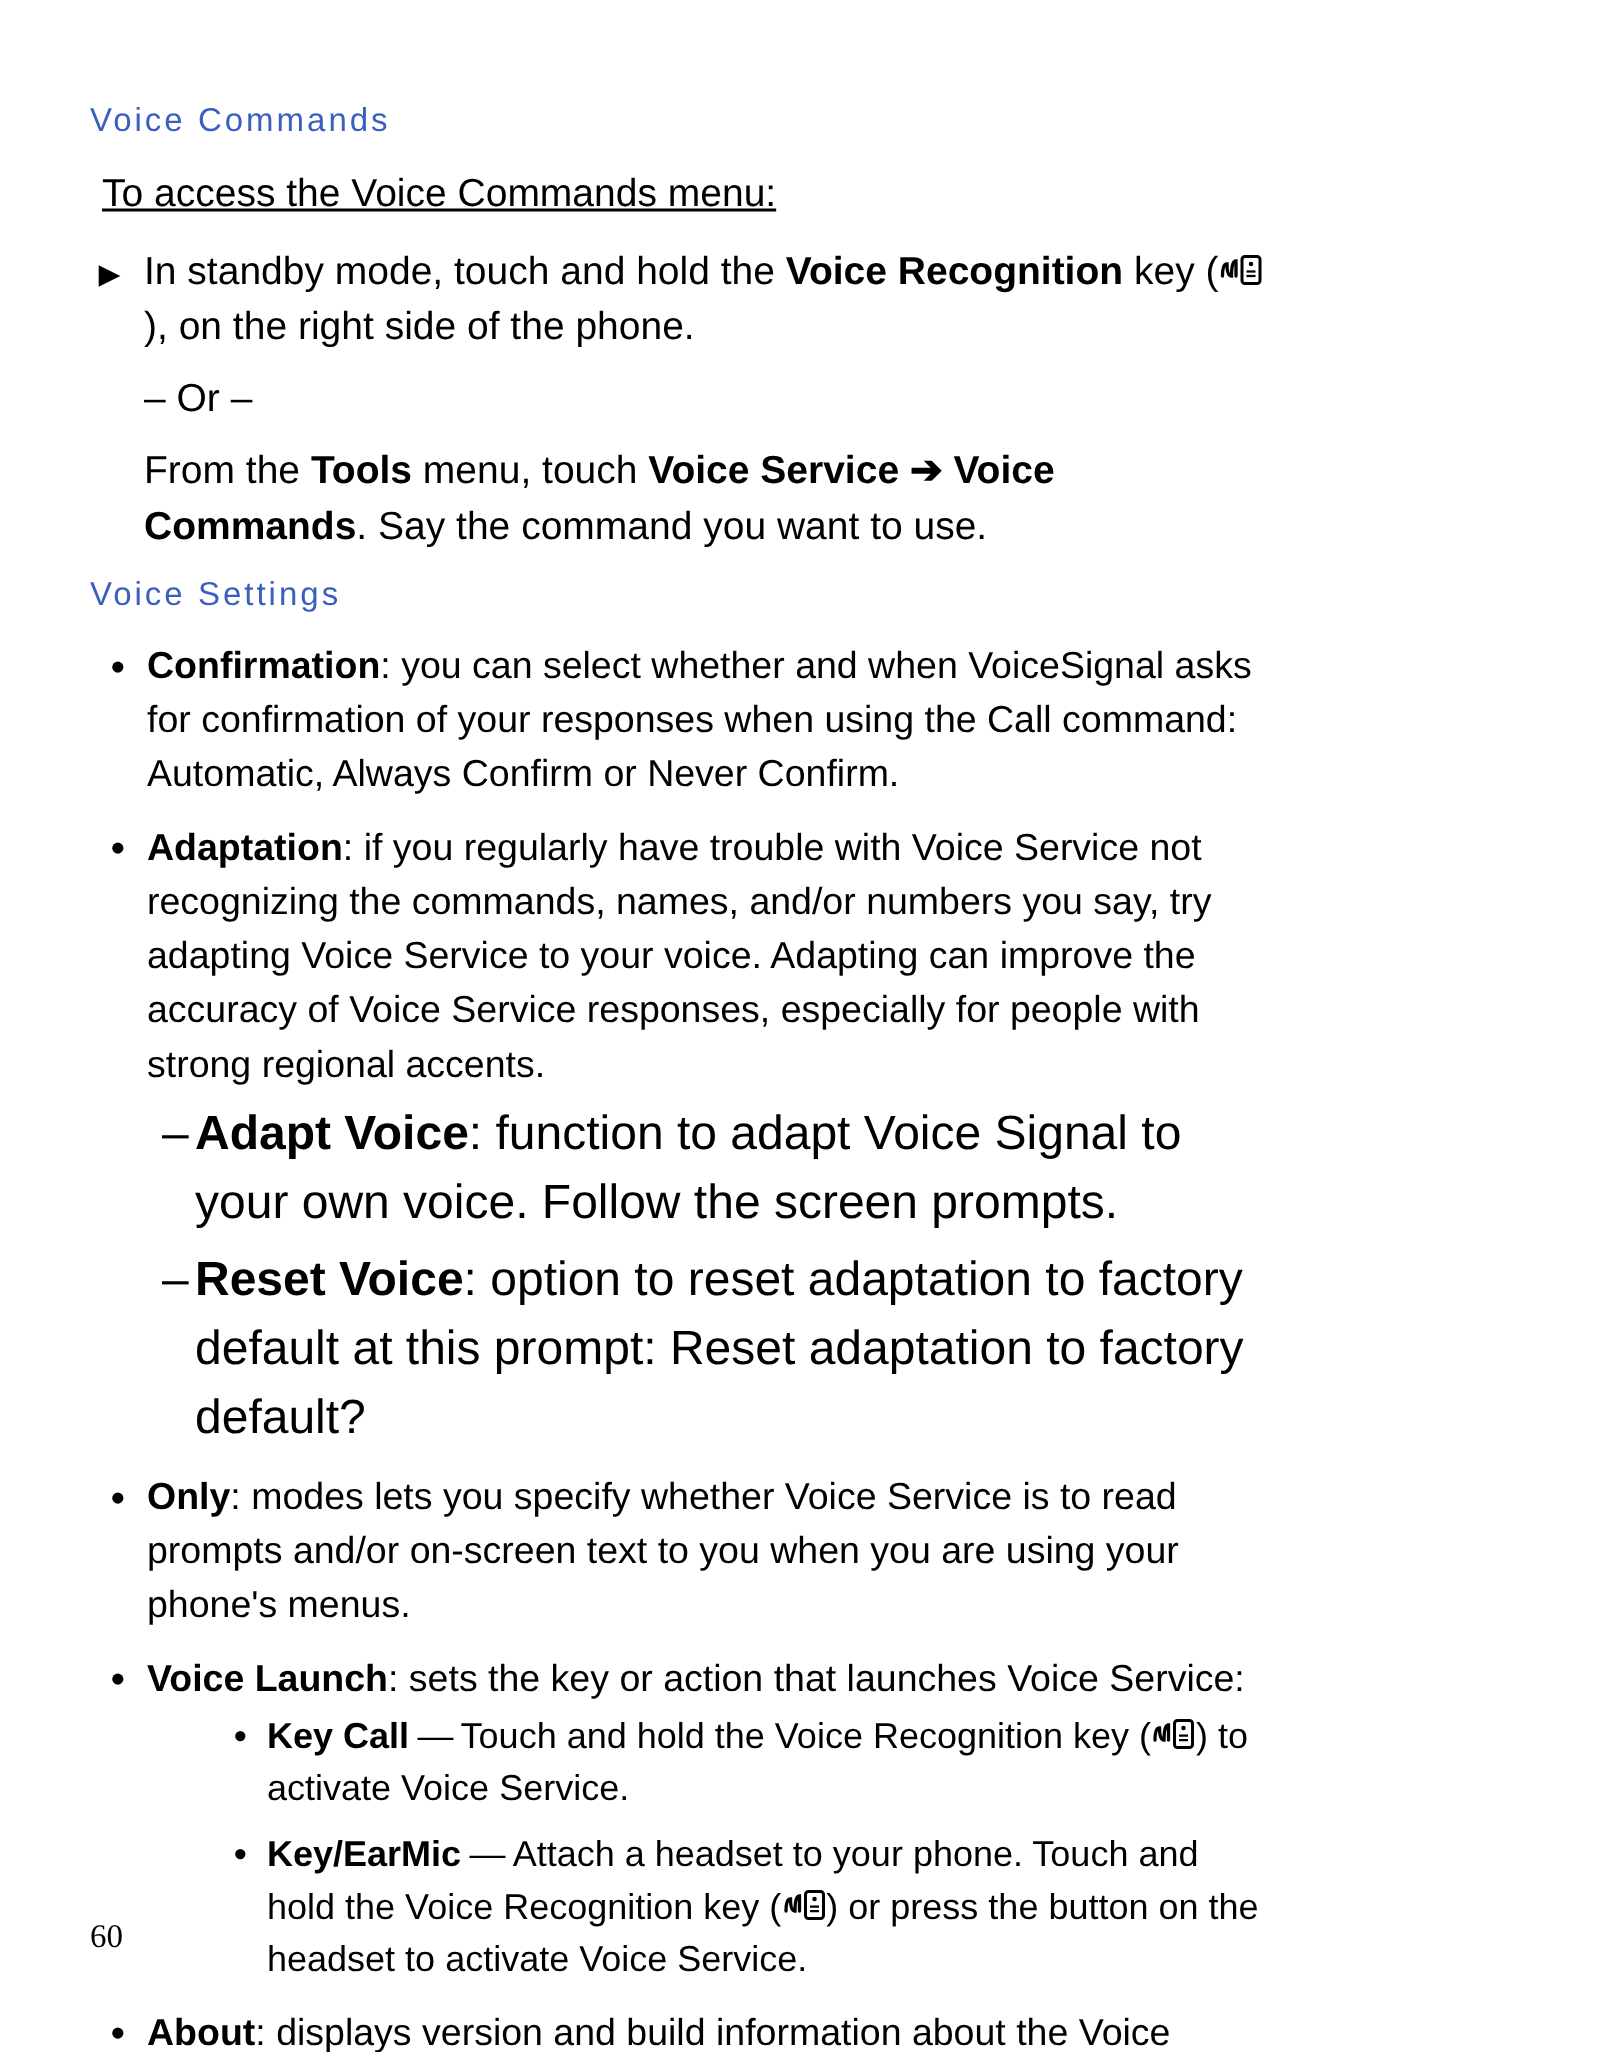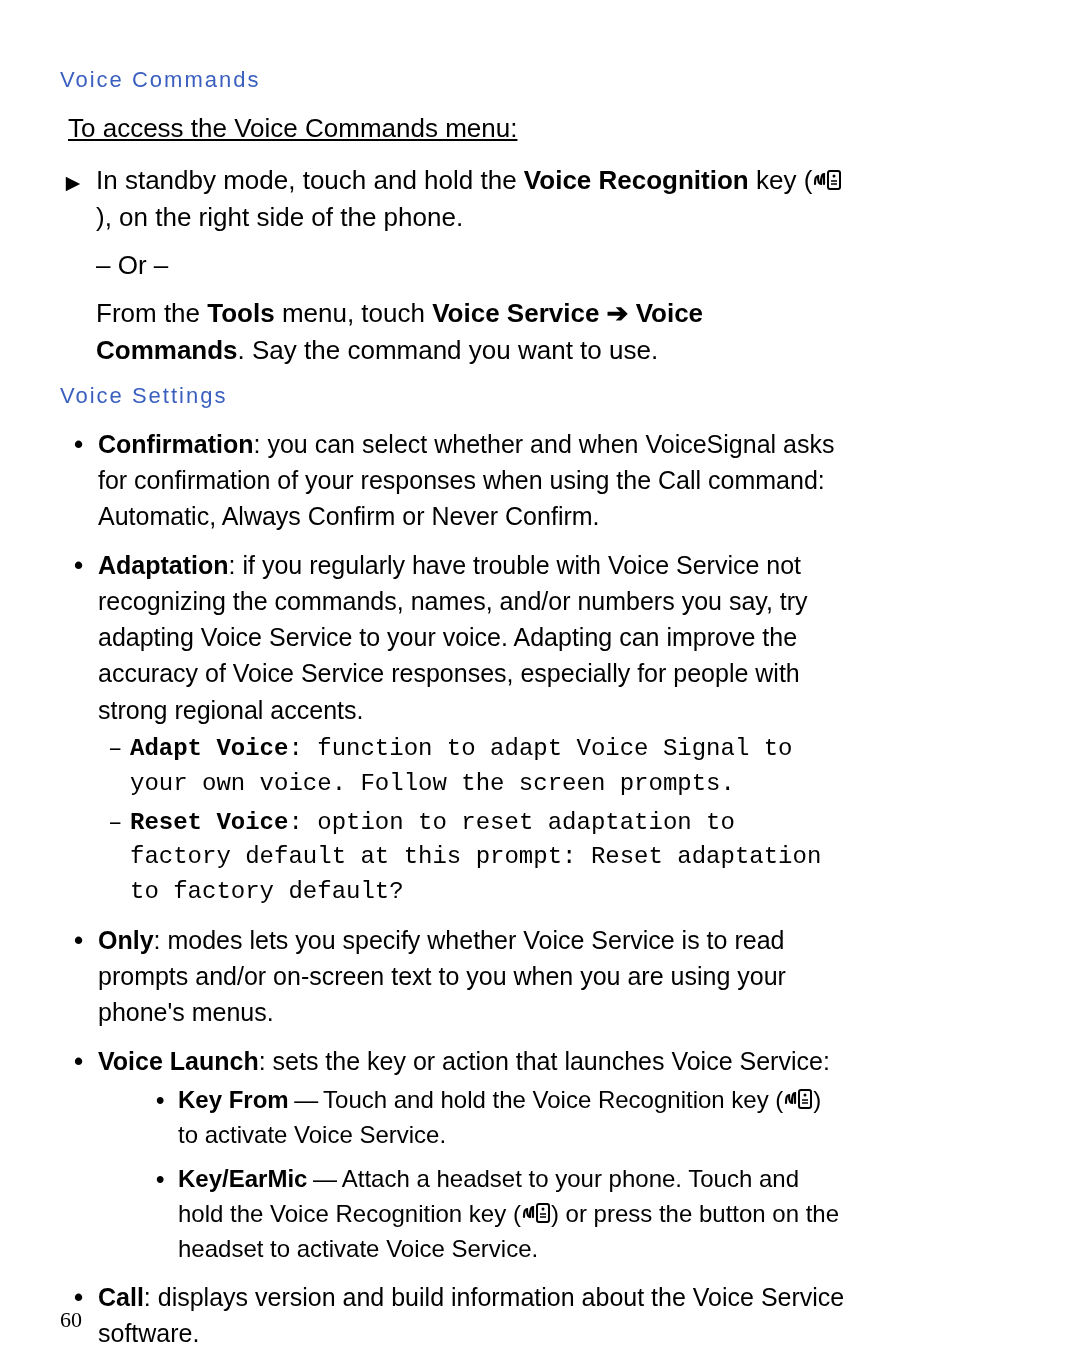--- a/index.html
+++ b/index.html
@@ -76,22 +76,21 @@
   }
   .sub-dash-list {
     list-style: none;
     padding: 0;
     margin: 4px 0 0 0;
   }
   .sub-dash-list > li {
     position: relative;
     padding-left: 22px;
     margin: 0 0 4px 10px;
-    font-size: 24px;
-    font-family: Liberation Mono, monospace;
+    font-size: 32px;
   }
   .sub-dash-list > li::before {
     content: "–";
     position: absolute;
     left: 0;
     top: 0;
   }
   .sub-bullet-list {
     list-style: none;
     padding: 0;
@@ -116,21 +115,21 @@
     width: 30px;
     height: 26px;
     position: relative;
     top: -2px;
   }
   .voice-icon svg { width: 30px; height: 26px; }
   .em-dash { letter-spacing: -1px; }
   .page-number {
     position: absolute;
     left: 60px;
-    bottom: 35px;
+    bottom: 64px;
     font-size: 22px;
   }
   .page-wrap { position: relative; width: 908px; height: 1368px; }
 </style>
 </head>
 <body>
 <div class="page-wrap">
 <div class="page">
 
 <div class="section-heading">Voice Commands</div>
@@ -182,41 +181,41 @@
   </li>
 
   <li>
     <span class="bold">Only</span><span>: modes lets you specify whether Voice Service is to read prompts and/or on-screen text to you when you are using your phone's menus.</span>
   </li>
 
   <li>
     <span class="bold">Voice Launch</span><span>: sets the key or action that launches Voice Service:</span>
     <ul class="sub-bullet-list">
       <li>
-        <span class="bold">Key From</span><span class="em-dash"> — </span><span>Touch and hold the Voice Recognition key (</span><span class="voice-icon"><svg viewBox="0 0 30 26">
+        <span class="bold">Key Call</span><span class="em-dash"> — </span><span>Touch and hold the Voice Recognition key (</span><span class="voice-icon"><svg viewBox="0 0 30 26">
                   <path d="M3 16 Q3 8 6 8 Q6 16 9 16 Q9 6 12 6 Q12 16 12 16" stroke="#000" stroke-width="2.2" fill="none" stroke-linecap="round"></path>
                   <rect x="16" y="3" width="12" height="18" rx="2" fill="none" stroke="#000" stroke-width="2"></rect>
                   <circle cx="22" cy="8" r="1.5" fill="#000"></circle>
                   <line x1="19" y1="13" x2="25" y2="13" stroke="#000" stroke-width="1.5"></line>
                   <line x1="19" y1="16" x2="25" y2="16" stroke="#000" stroke-width="1.5"></line>
                 </svg></span><span>) to activate Voice Service.</span>
       </li>
       <li>
         <span class="bold">Key/EarMic</span><span class="em-dash"> — </span><span>Attach a headset to your phone. Touch and hold the Voice Recognition key (</span><span class="voice-icon"><svg viewBox="0 0 30 26">
                   <path d="M3 16 Q3 8 6 8 Q6 16 9 16 Q9 6 12 6 Q12 16 12 16" stroke="#000" stroke-width="2.2" fill="none" stroke-linecap="round"></path>
                   <rect x="16" y="3" width="12" height="18" rx="2" fill="none" stroke="#000" stroke-width="2"></rect>
                   <circle cx="22" cy="8" r="1.5" fill="#000"></circle>
                   <line x1="19" y1="13" x2="25" y2="13" stroke="#000" stroke-width="1.5"></line>
                   <line x1="19" y1="16" x2="25" y2="16" stroke="#000" stroke-width="1.5"></line>
                 </svg></span><span>) or press the button on the headset to activate Voice Service.</span>
       </li>
     </ul>
   </li>
 
   <li>
-    <span class="bold">Call</span><span>: displays version and build information about the Voice Service software.</span>
+    <span class="bold">About</span><span>: displays version and build information about the Voice Service software.</span>
   </li>
 
 </ul>
 
 </div>
 <div class="page-number">60</div>
 </div>
 
 </body></html>

